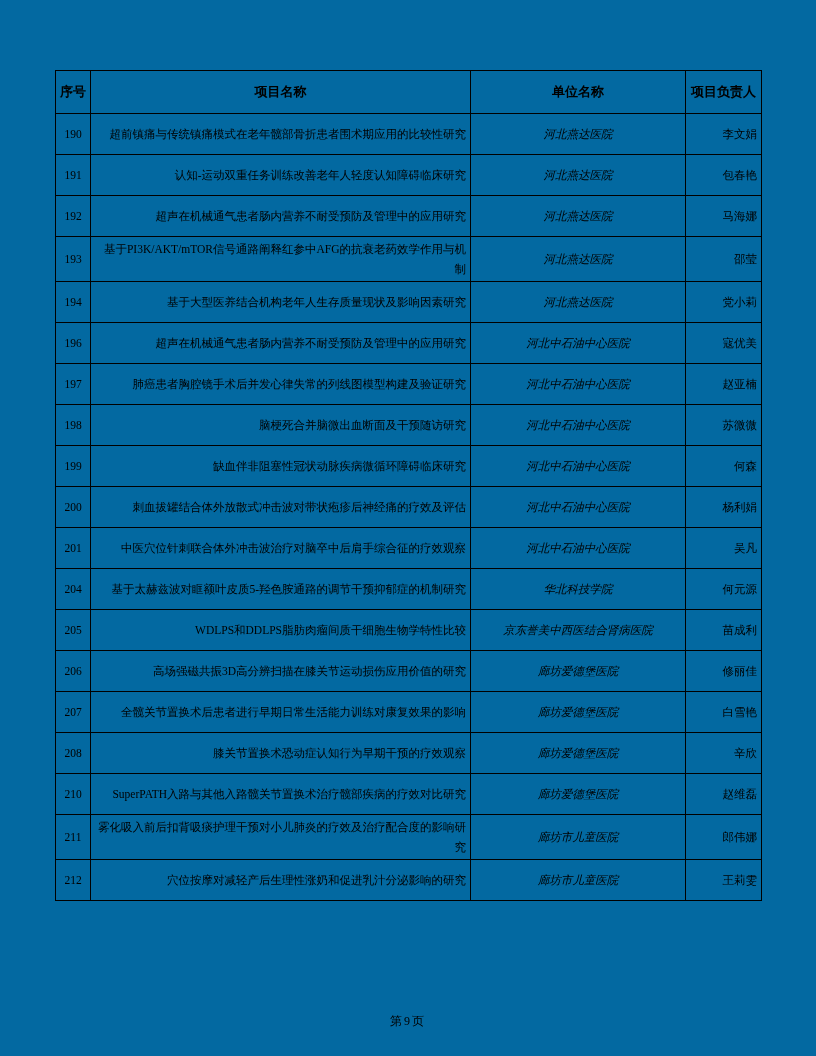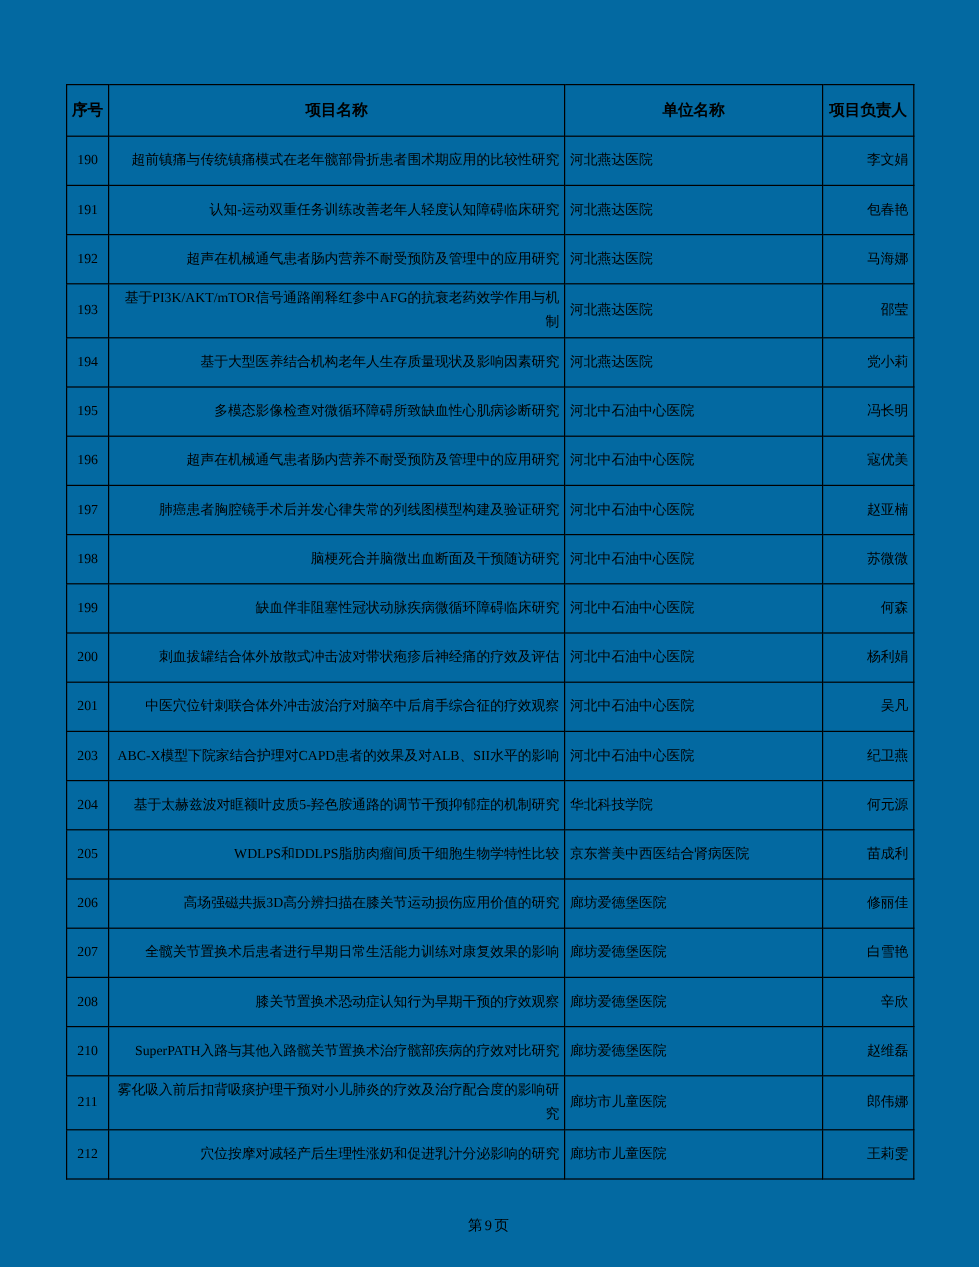--- a/index.html
+++ b/index.html
@@ -45,20 +45,22 @@
   }
   td.col-no {
     text-align: center;
   }
   td.col-project {
     text-align: right;
     padding-left: 10px;
     padding-right: 4px;
   }
   td.col-unit {
+    text-align: center;
+    font-style: italic;
   }
   td.col-leader {
     text-align: right;
   }
   .footer {
     position: absolute;
     left: 0;
     top: 1013px;
     width: 100%;
     text-align: center;
@@ -111,26 +113,20 @@
           <td class="col-unit">河北燕达医院</td>
           <td class="col-leader">邵莹</td>
         </tr>
         <tr>
           <td class="col-no">194</td>
           <td class="col-project">基于大型医养结合机构老年人生存质量现状及影响因素研究</td>
           <td class="col-unit">河北燕达医院</td>
           <td class="col-leader">党小莉</td>
         </tr>
         <tr>
-          <td class="col-no">195</td>
-          <td class="col-project">多模态影像检查对微循环障碍所致缺血性心肌病诊断研究</td>
-          <td class="col-unit">河北中石油中心医院</td>
-          <td class="col-leader">冯长明</td>
-        </tr>
-        <tr>
           <td class="col-no">196</td>
           <td class="col-project">超声在机械通气患者肠内营养不耐受预防及管理中的应用研究</td>
           <td class="col-unit">河北中石油中心医院</td>
           <td class="col-leader">寇优美</td>
         </tr>
         <tr>
           <td class="col-no">197</td>
           <td class="col-project">肺癌患者胸腔镜手术后并发心律失常的列线图模型构建及验证研究</td>
           <td class="col-unit">河北中石油中心医院</td>
           <td class="col-leader">赵亚楠</td>
@@ -151,26 +147,20 @@
           <td class="col-no">200</td>
           <td class="col-project">刺血拔罐结合体外放散式冲击波对带状疱疹后神经痛的疗效及评估</td>
           <td class="col-unit">河北中石油中心医院</td>
           <td class="col-leader">杨利娟</td>
         </tr>
         <tr>
           <td class="col-no">201</td>
           <td class="col-project">中医穴位针刺联合体外冲击波治疗对脑卒中后肩手综合征的疗效观察</td>
           <td class="col-unit">河北中石油中心医院</td>
           <td class="col-leader">吴凡</td>
-        </tr>
-        <tr>
-          <td class="col-no">203</td>
-          <td class="col-project">ABC-X模型下院家结合护理对CAPD患者的效果及对ALB、SII水平的影响</td>
-          <td class="col-unit">河北中石油中心医院</td>
-          <td class="col-leader">纪卫燕</td>
         </tr>
         <tr>
           <td class="col-no">204</td>
           <td class="col-project">基于太赫兹波对眶额叶皮质5-羟色胺通路的调节干预抑郁症的机制研究</td>
           <td class="col-unit">华北科技学院</td>
           <td class="col-leader">何元源</td>
         </tr>
         <tr>
           <td class="col-no">205</td>
           <td class="col-project">WDLPS和DDLPS脂肪肉瘤间质干细胞生物学特性比较</td>

